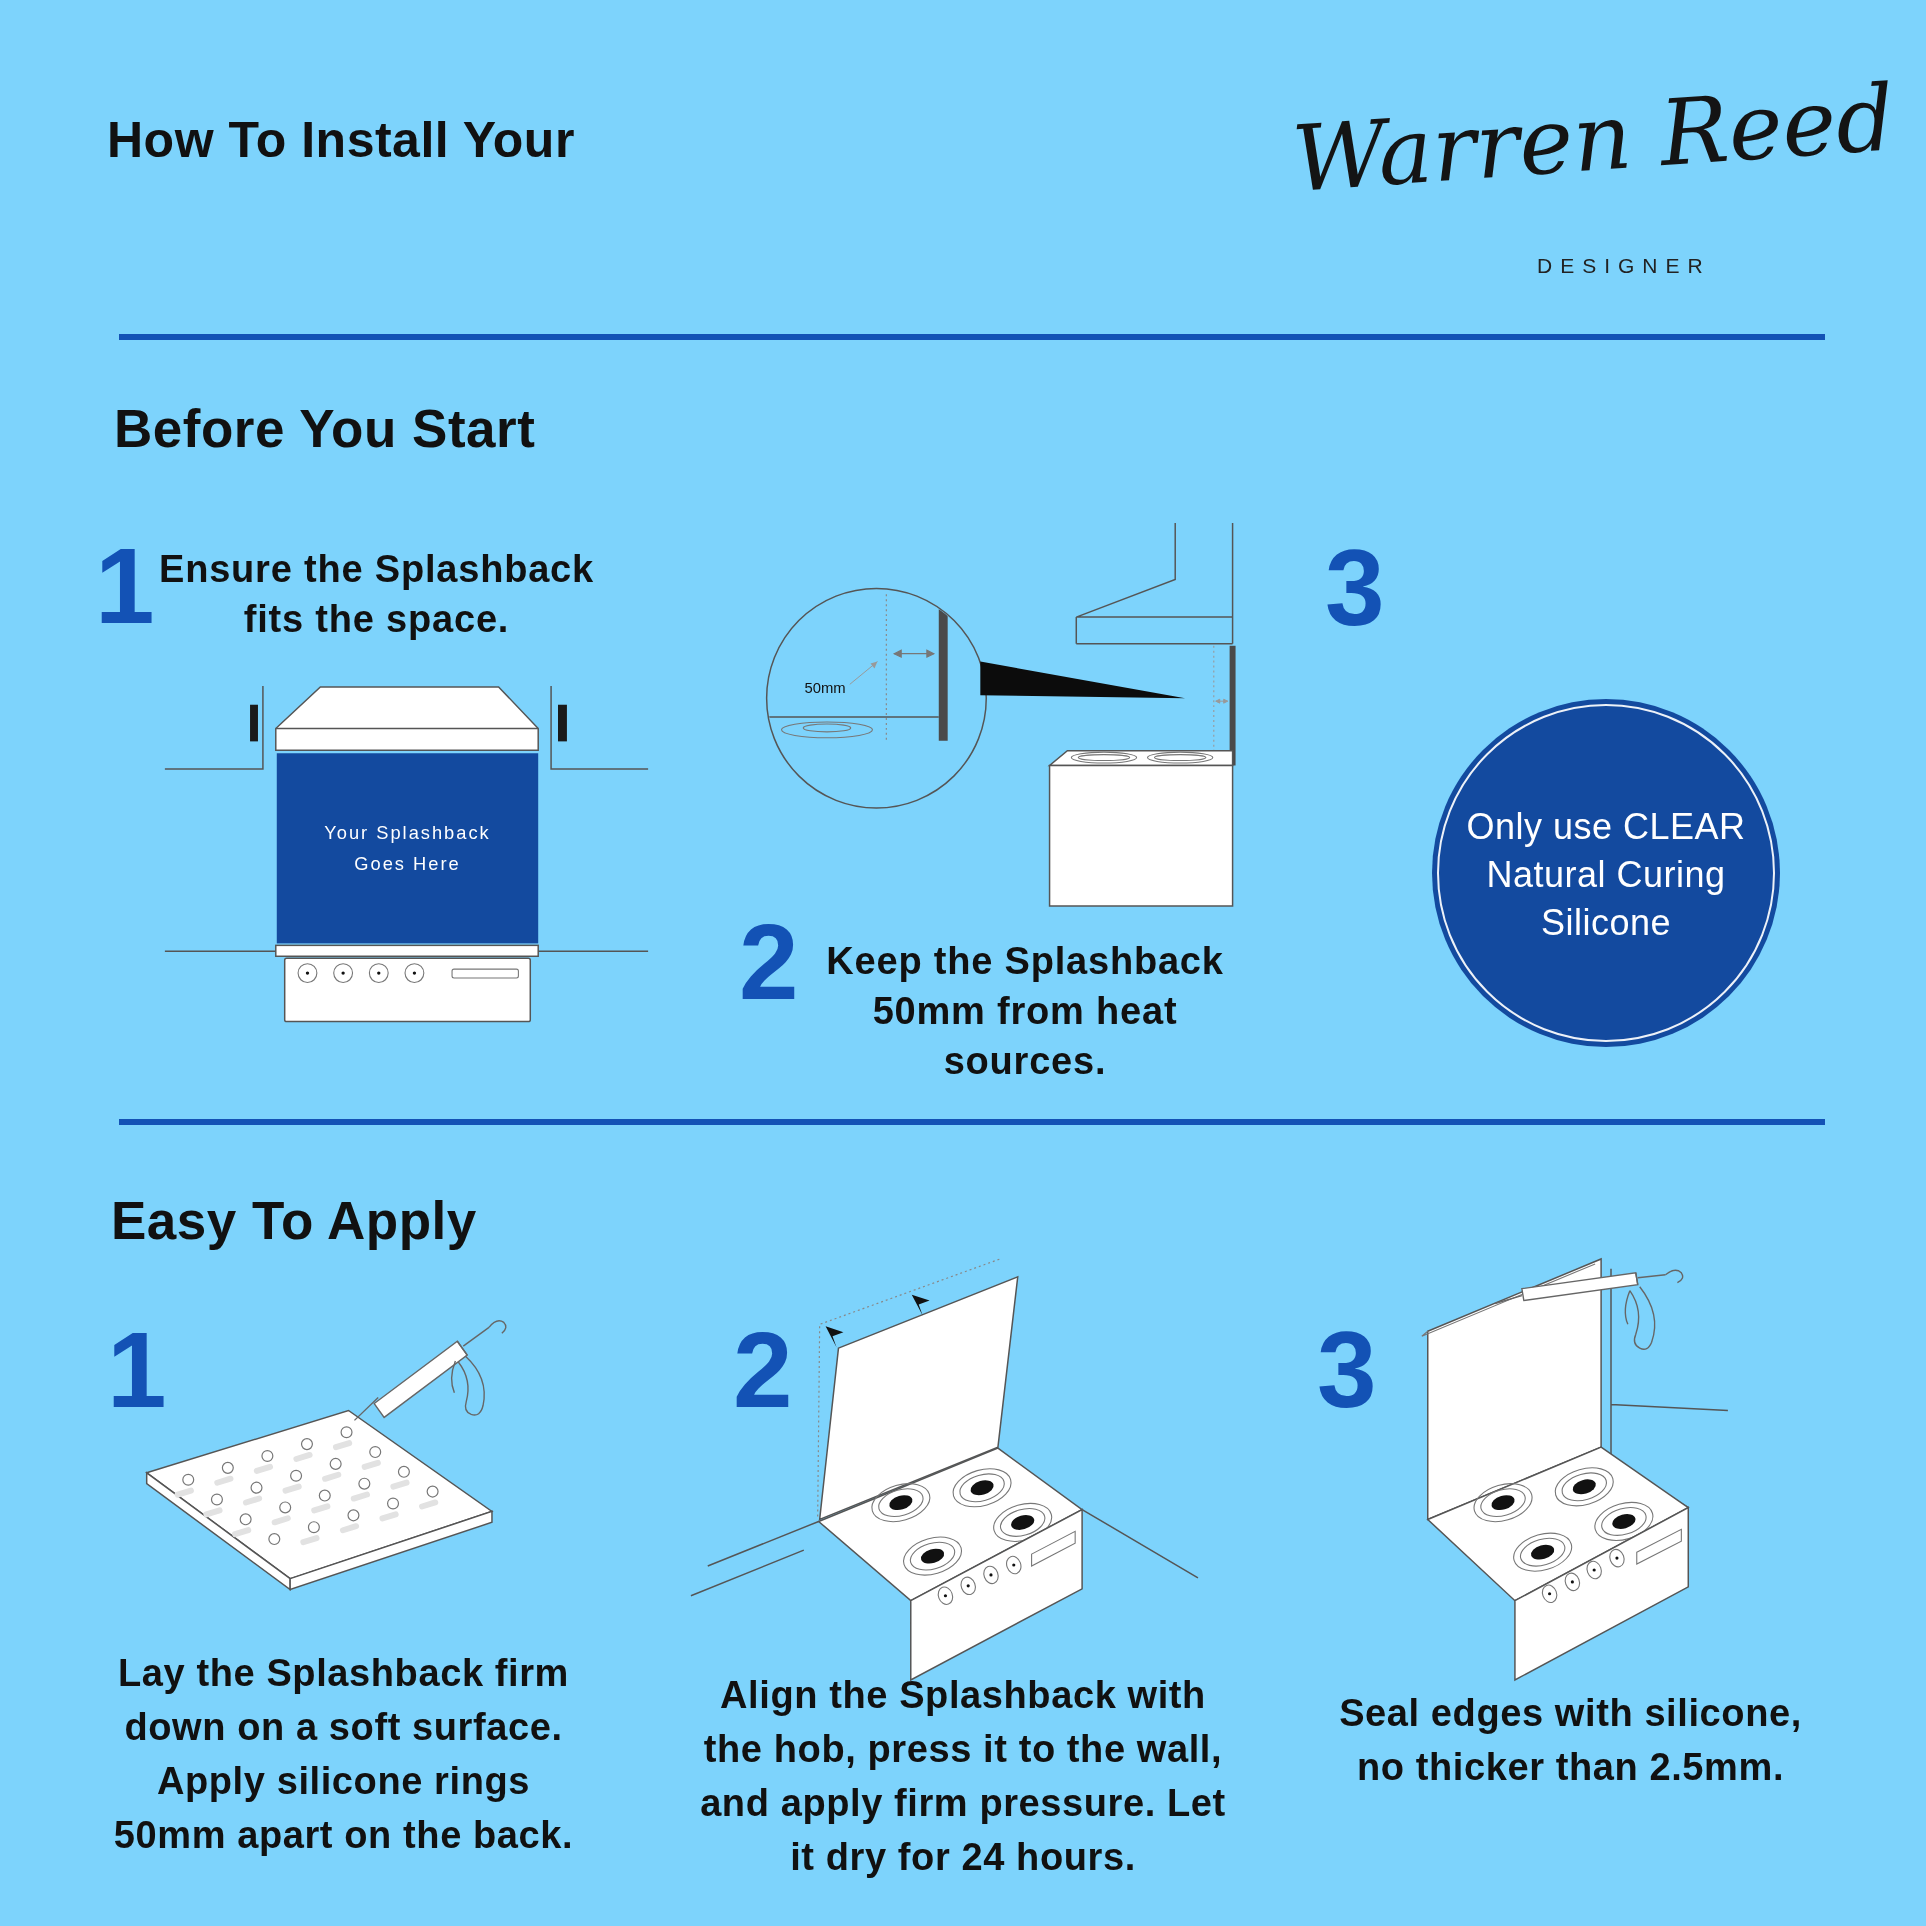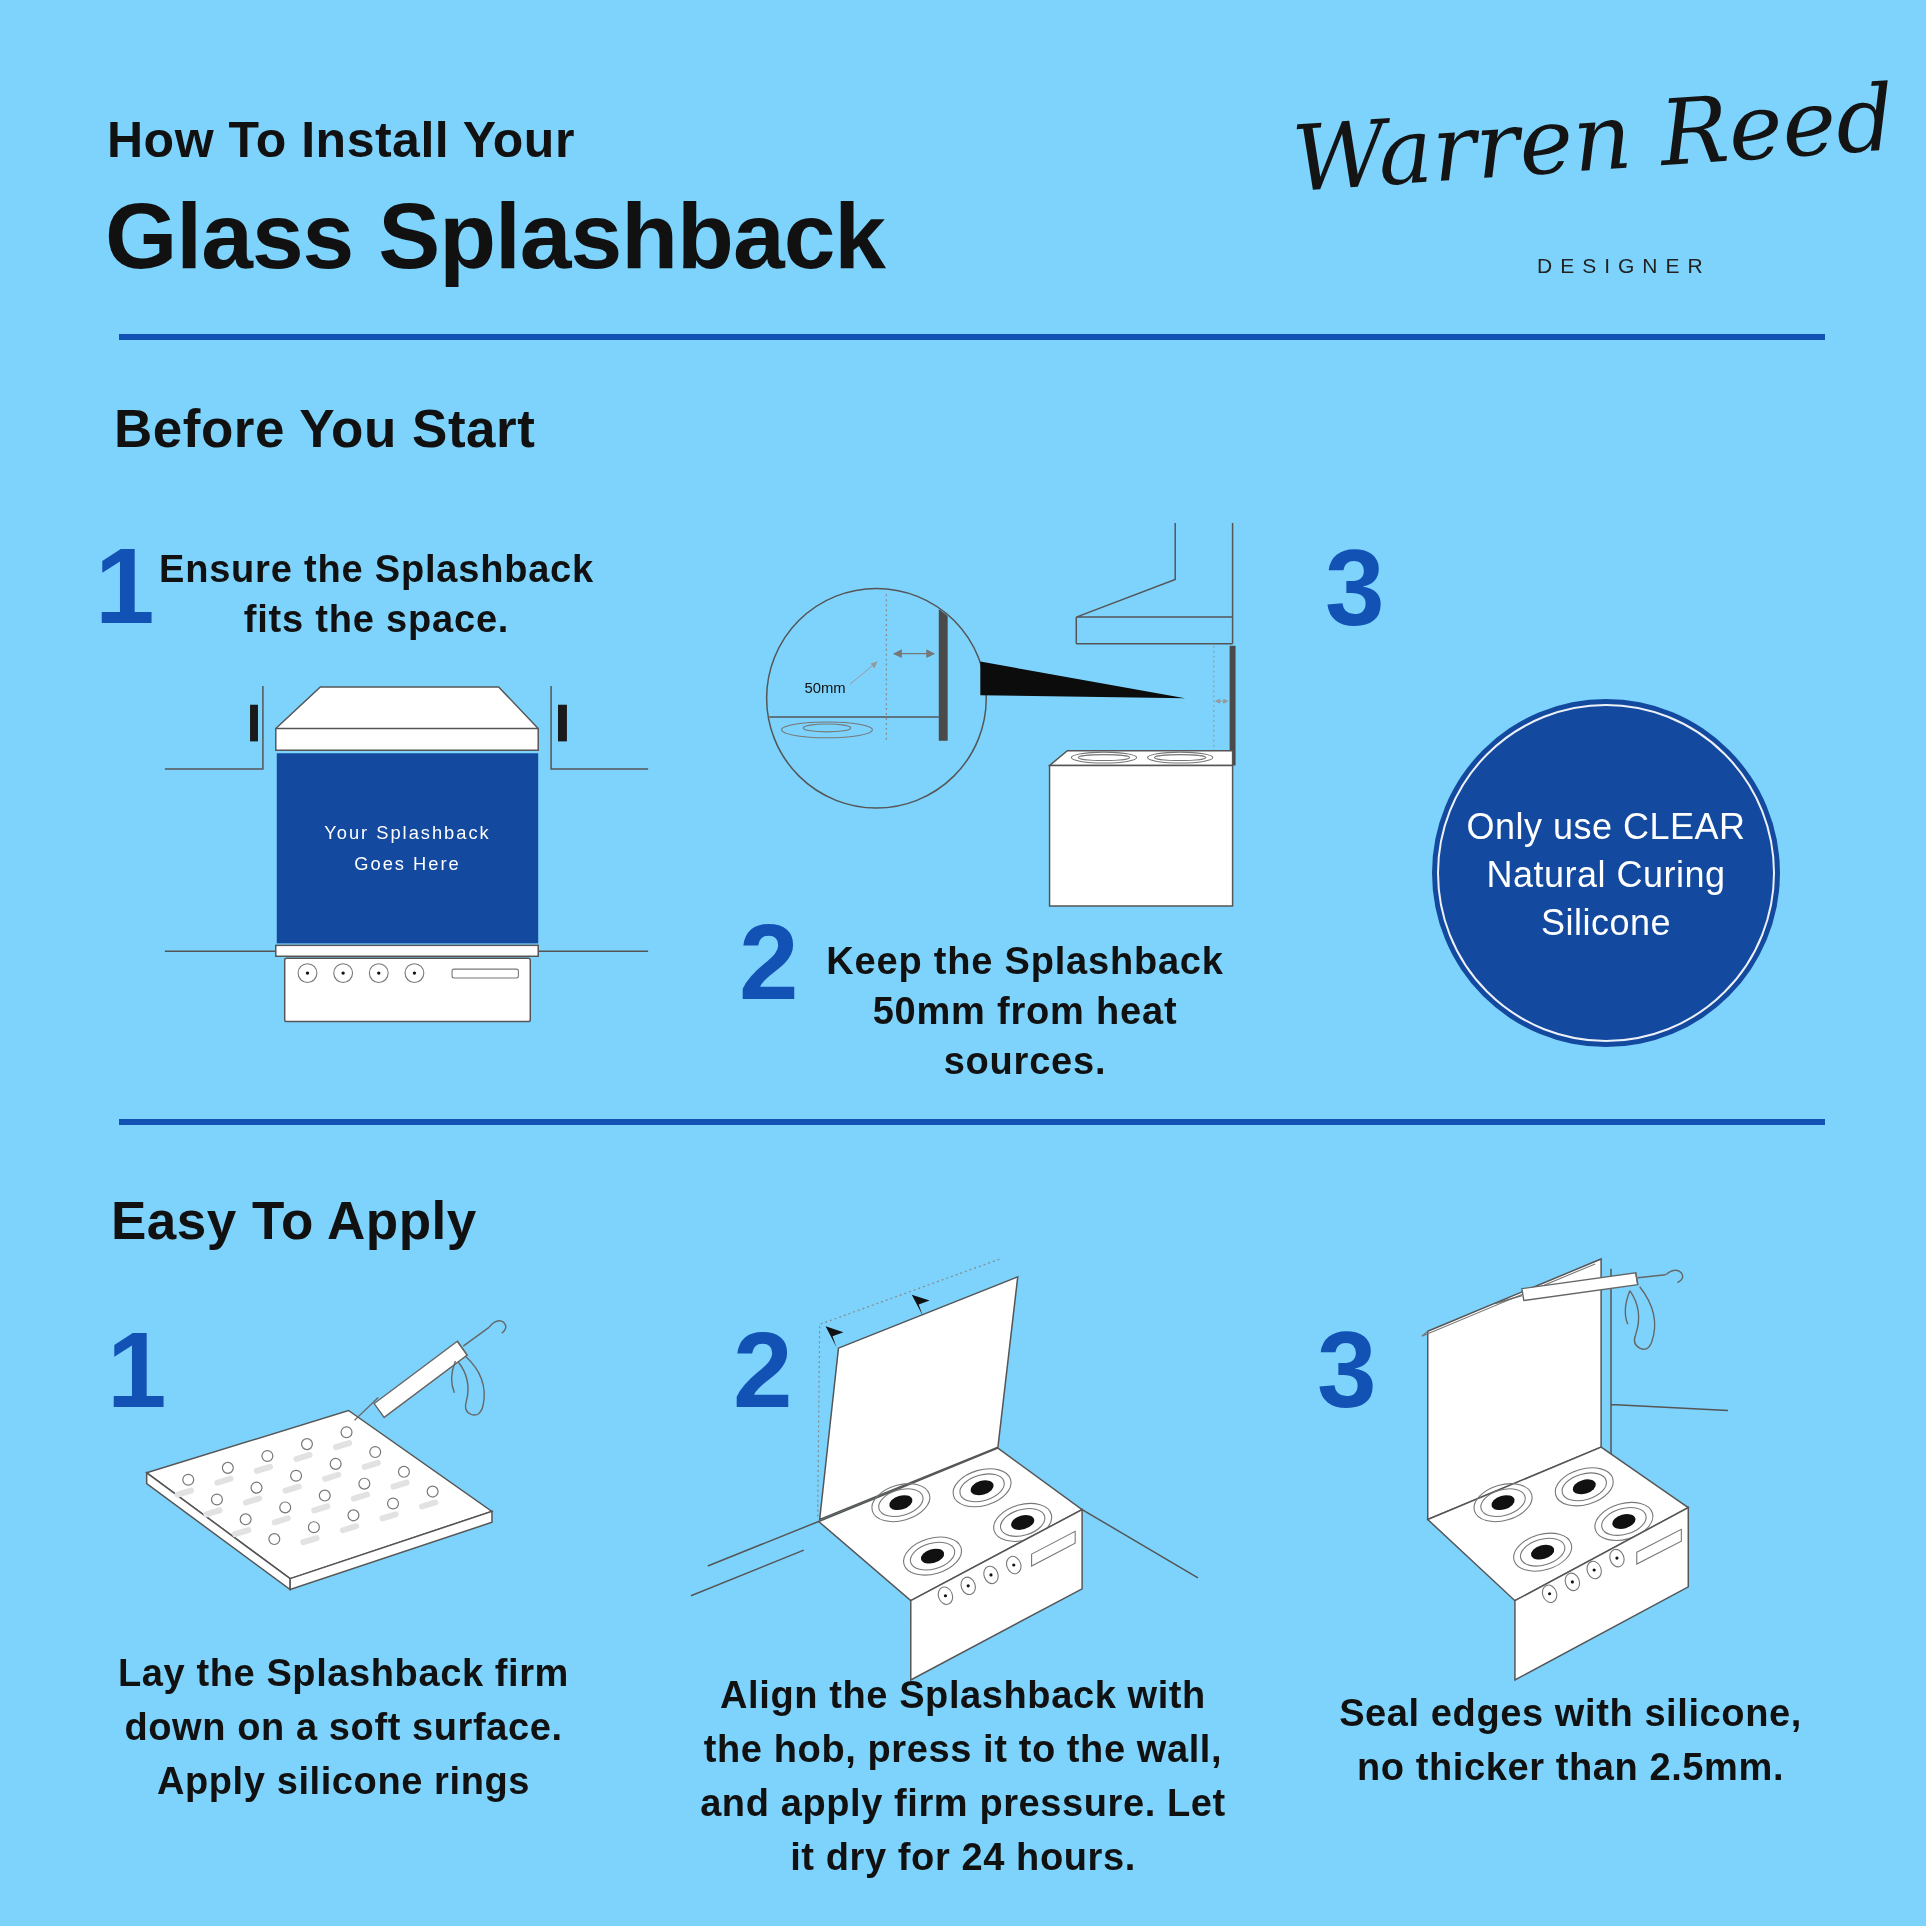--- a/index.html
+++ b/index.html
@@ -28,21 +28,20 @@
   .lnw{stroke:#555;stroke-width:1.5;fill:#fff;}
   .thin{stroke:#777;stroke-width:1.1;fill:none;}
   text.svg-label{font-family:"Liberation Sans",sans-serif;}
 </style>
 </head>
 <body>
 
 <div class="page">
 
   <div class="abs title-small">How To Install Your</div>
-  <div class="abs title-big">Glass Splashback</div>
   <div class="abs logo">
     <div class="logo-script">Warren Reed</div>
     <div class="logo-sub">DESIGNER</div>
   </div>
   <div class="divider" style="top:334px;"></div>
 
   <div class="abs sec-head" style="left:114px;top:402px;">Before You Start</div>
 
   <div class="abs num" style="left:95px;top:533px;">1</div>
   <div class="abs step-text center" style="left:134px;top:544px;width:485px;">
@@ -214,20 +213,21 @@
       <path d="M348 90 L374 71" fill="none"></path>
       <path d="M374 71 q8 -10 15 -5 q5 5 -2 11" fill="none"></path>
       <path d="M350 100 q24 22 18 50 q-3 12 -12 9 q-8 -3 -5 -13 q6 -22 -8 -40" fill="none"></path>
       <path d="M340 105 q-7 18 -1 32" fill="none"></path>
     </g>
   </svg>
   <div class="abs caption" style="left:96px;top:1646px;width:495px;">
     <div>Lay the Splashback firm</div>
     <div>down on a soft surface.</div>
     <div>Apply silicone rings</div>
+    <div>50mm apart on the back.</div>
   </div>
 
   <div class="abs num" style="left:733px;top:1317px;">2</div>
   <svg style="left:683px;top:1247px;" width="614" height="436" viewBox="0 0 620 440">
     <path d="M136 272 L138 78 L320 12" stroke="#888" stroke-width="1.2" stroke-dasharray="2 3" fill="none"></path>
     <polygon class="lnw" stroke="#444" points="157,102 338,30 318,202 138,275"></polygon>
     <g fill="#111">
       <path d="M144 80 L162 86 L151 90 L155 101 Z"></path>
       <path d="M231 48 L249 54 L238 58 L242 69 Z"></path>
     </g>

